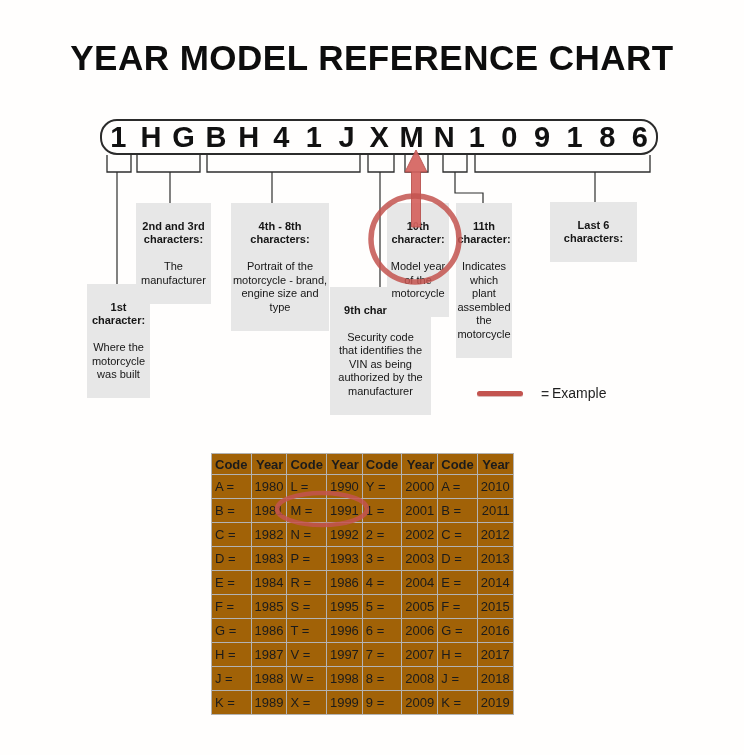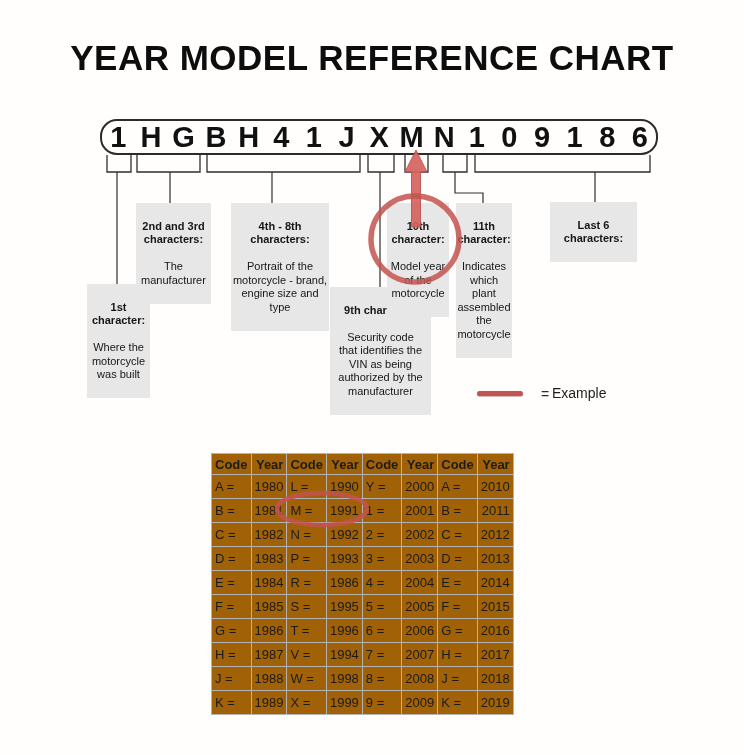--- a/index.html
+++ b/index.html
@@ -211,21 +211,21 @@
           <td class="col-year">1996</td>
           <td class="col-code">6 =</td>
           <td class="col-year">2006</td>
           <td class="col-code">G =</td>
           <td class="col-year">2016</td>
         </tr>
         <tr>
           <td class="col-code">H =</td>
           <td class="col-year">1987</td>
           <td class="col-code">V =</td>
-          <td class="col-year">1994</td>
+          <td class="col-year">1997</td>
           <td class="col-code">7 =</td>
           <td class="col-year">2007</td>
           <td class="col-code">H =</td>
           <td class="col-year">2017</td>
         </tr>
         <tr>
           <td class="col-code">J =</td>
           <td class="col-year">1988</td>
           <td class="col-code">W =</td>
           <td class="col-year">1998</td>

